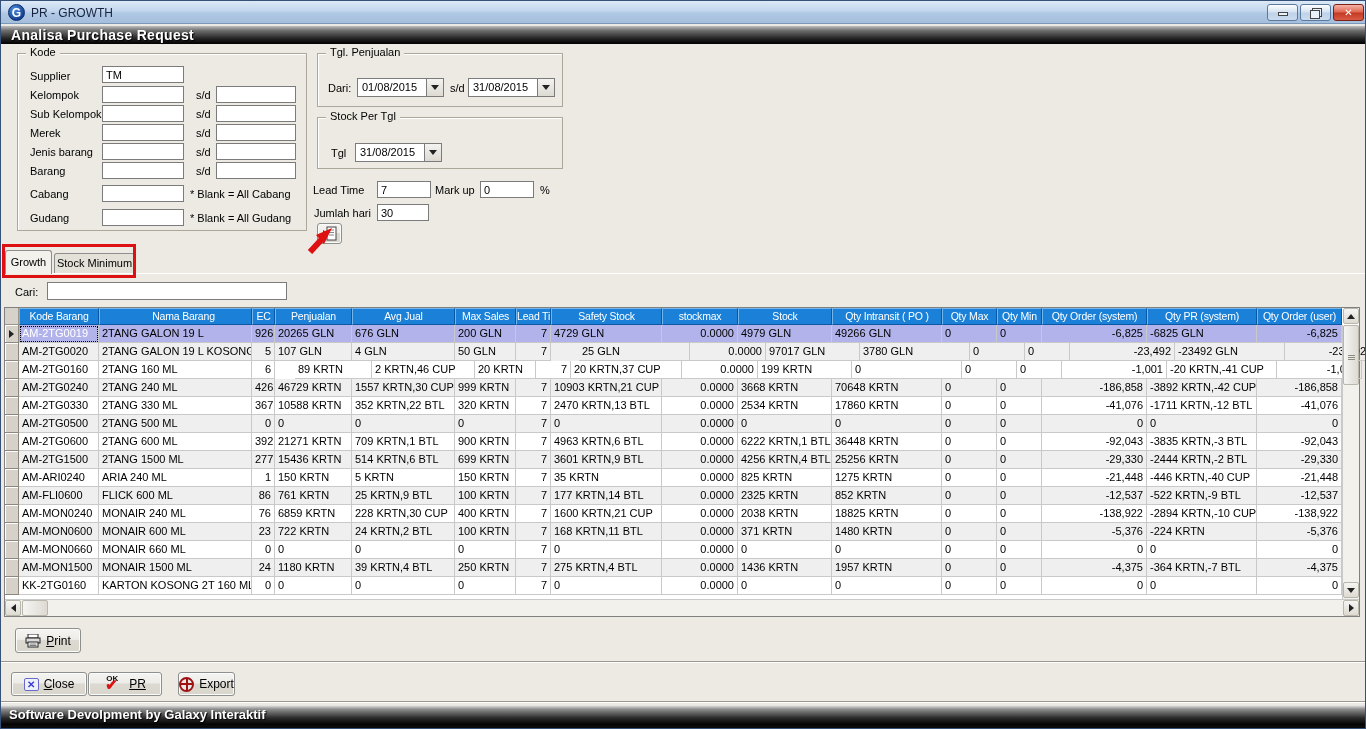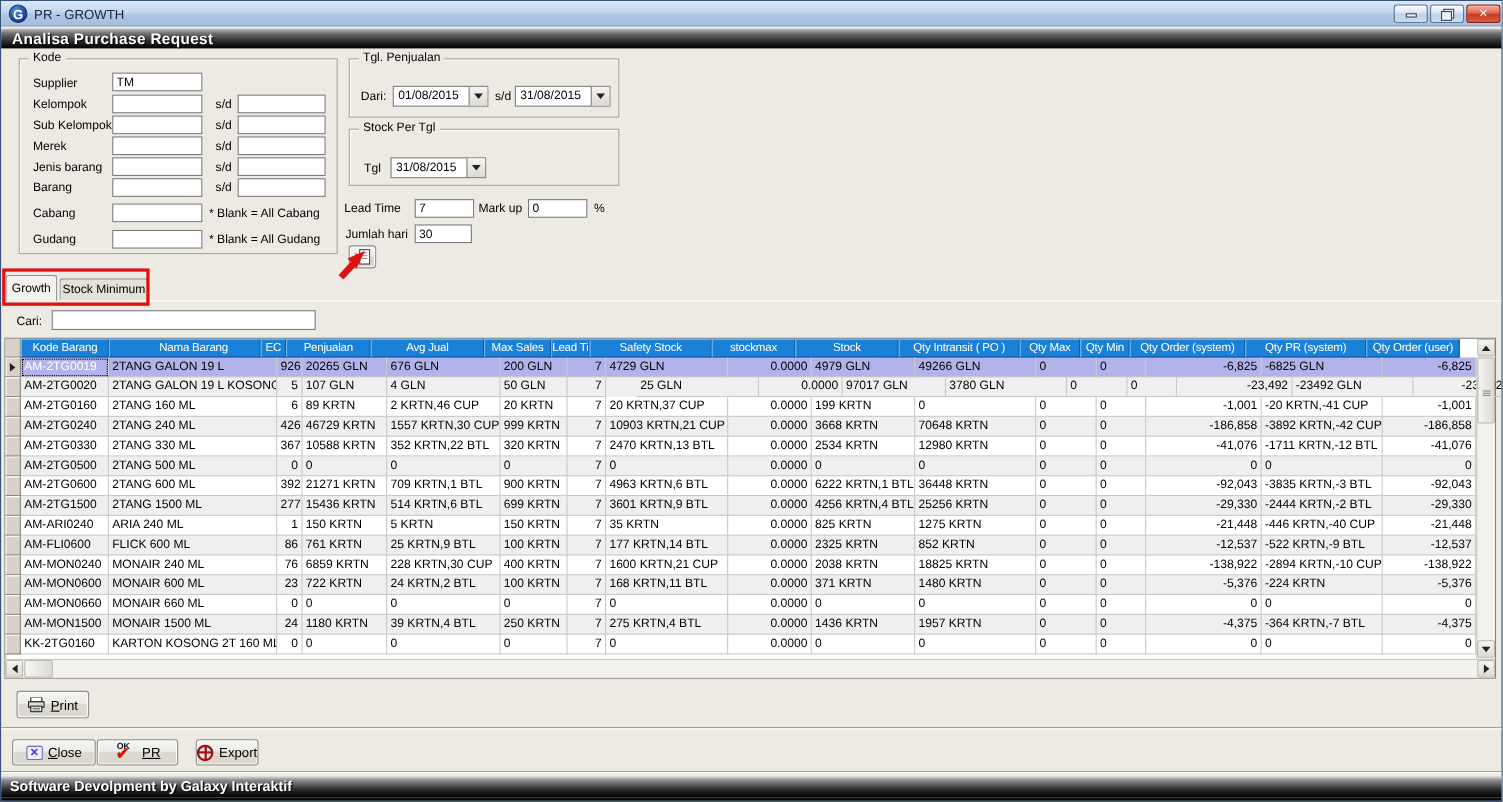--- a/index.html
+++ b/index.html
@@ -222,21 +222,21 @@
   <div class="red-rect"></div>
   <div class="tabstrip-line"></div>
 
   <div class="flabel" style="left:14px; top:285px;">Cari:</div>
   <input class="tbox" style="left: 46px; top: 281px; width: 240px; height: 18px;" value="">
 
   <div class="gridwrap">
     <div class="g-header">
       <div class="h-sel"></div>
     <div class="h-cell" style="width: 80px;">Kode Barang</div>
-        <div class="h-cell" style="width: 138px; padding-left: 16px;">Nama Barang</div>
+        <div class="h-cell" style="width: 153px; padding-left: 16px;">Nama Barang</div>
         <div class="h-cell" style="width: 23px;">EC</div>
         <div class="h-cell" style="width: 77px;">Penjualan</div>
         <div class="h-cell" style="width: 103px;">Avg Jual</div>
         <div class="h-cell" style="width: 61px;">Max Sales</div>
         <div class="h-cell" style="width: 35px;">Lead Time</div>
         <div class="h-cell" style="width: 111px;">Safety Stock</div>
         <div class="h-cell" style="width: 76px;">stockmax</div>
         <div class="h-cell" style="width: 94px;">Stock</div>
         <div class="h-cell" style="width: 110px;">Qty Intransit ( PO )</div>
         <div class="h-cell" style="width: 55px;">Qty Max</div>
@@ -284,21 +284,21 @@
           <div class="cell" style="width: 45px;">0</div>
           <div class="cell num" style="width: 105px;">-23,492</div>
           <div class="cell" style="width: 110px;">-23492 GLN</div>
           <div class="cell num" style="width: 85px;">-23,492</div>
         </div>
         <div class="g-row">
           <div class="r-sel"></div>
           <div class="cell" style="width: 80px;">AM-2TG0160</div>
           <div class="cell" style="width: 153px;">2TANG 160 ML</div>
           <div class="cell num" style="width: 23px;">6</div>
-          <div class="cell" style="width: 77px;">89 KRTN</div>
+          <div class="cell" style="width: 77px; margin-left: 20px;">89 KRTN</div>
           <div class="cell" style="width: 103px;">2 KRTN,46 CUP</div>
           <div class="cell" style="width: 61px;">20 KRTN</div>
           <div class="cell num" style="width: 35px;">7</div>
           <div class="cell" style="width: 111px;">20 KRTN,37 CUP</div>
           <div class="cell num" style="width: 76px;">0.0000</div>
           <div class="cell" style="width: 94px;">199 KRTN</div>
           <div class="cell" style="width: 110px;">0</div>
           <div class="cell" style="width: 55px;">0</div>
           <div class="cell" style="width: 45px;">0</div>
           <div class="cell num" style="width: 105px;">-1,001</div>
@@ -329,21 +329,21 @@
           <div class="cell" style="width: 80px;">AM-2TG0330</div>
           <div class="cell" style="width: 153px;">2TANG 330 ML</div>
           <div class="cell num" style="width: 23px;">367</div>
           <div class="cell" style="width: 77px;">10588 KRTN</div>
           <div class="cell" style="width: 103px;">352 KRTN,22 BTL</div>
           <div class="cell" style="width: 61px;">320 KRTN</div>
           <div class="cell num" style="width: 35px;">7</div>
           <div class="cell" style="width: 111px;">2470 KRTN,13 BTL</div>
           <div class="cell num" style="width: 76px;">0.0000</div>
           <div class="cell" style="width: 94px;">2534 KRTN</div>
-          <div class="cell" style="width: 110px;">12980 KRTN</div>
+          <div class="cell" style="width: 110px;">17860 KRTN</div>
           <div class="cell" style="width: 55px;">0</div>
           <div class="cell" style="width: 45px;">0</div>
           <div class="cell num" style="width: 105px;">-41,076</div>
           <div class="cell" style="width: 110px;">-1711 KRTN,-12 BTL</div>
           <div class="cell num" style="width: 85px;">-41,076</div>
         </div>
         <div class="g-row stripe">
           <div class="r-sel"></div>
           <div class="cell" style="width: 80px;">AM-2TG0500</div>
           <div class="cell" style="width: 153px;">2TANG 500 ML</div>

